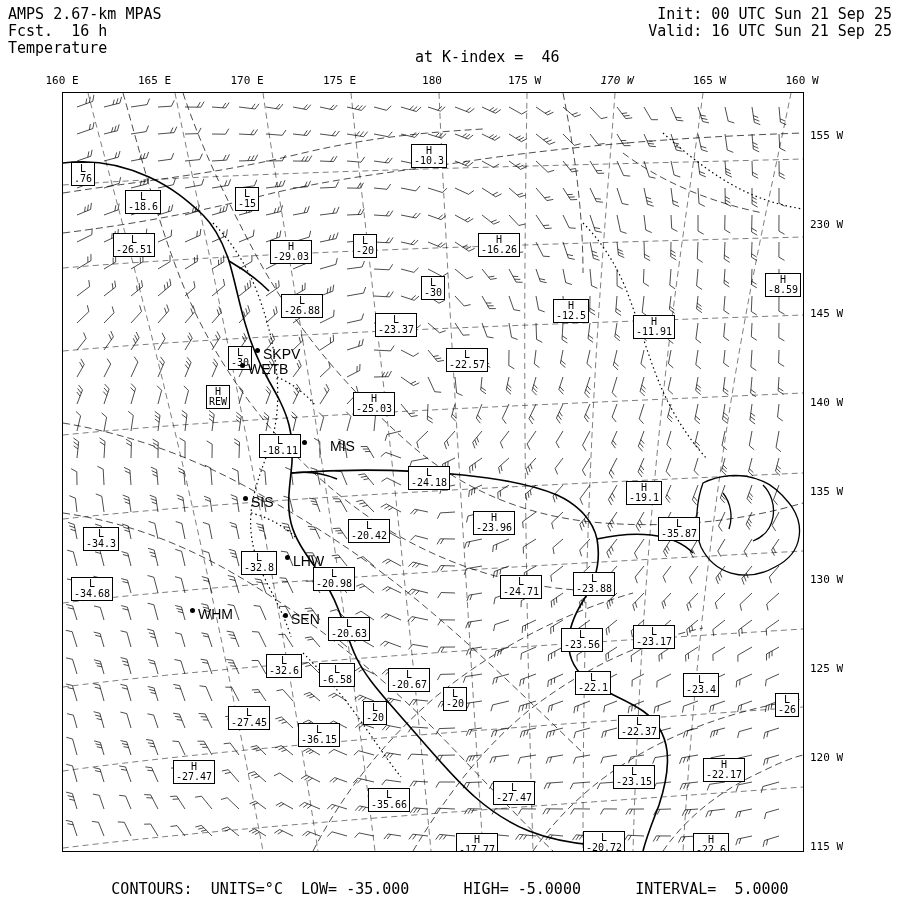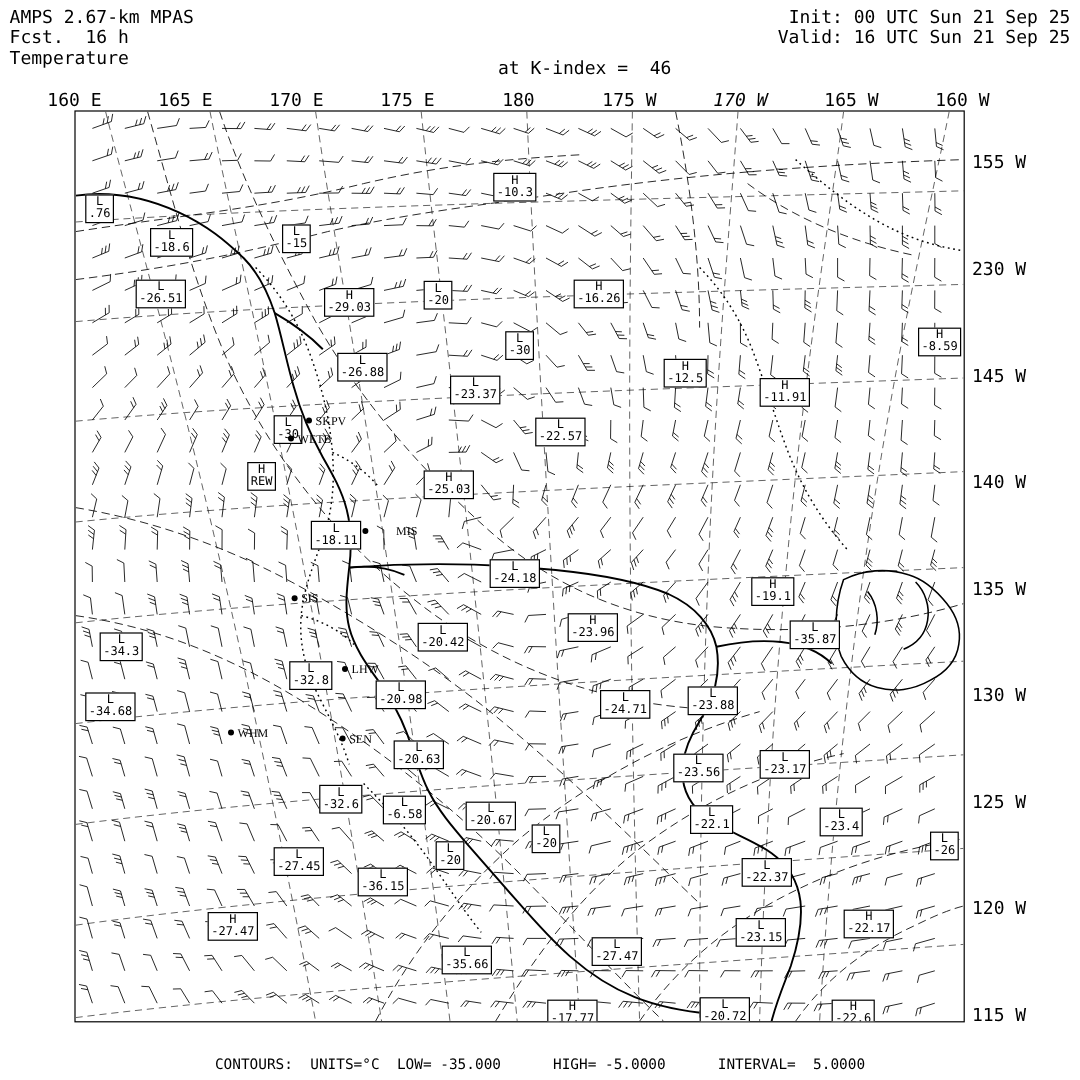--- a/index.html
+++ b/index.html
@@ -18,45 +18,45 @@
   #hdr-right-1{right:8px;top:5px;text-align:left;}
   #hdr-right-2{right:8px;top:22px;text-align:right;}
   #hdr-center{left:415px;top:48px;}
 
   #map-frame{
     position:absolute;left:62px;top:92px;width:740px;height:758px;
     border:1px solid #000;background:#fff;overflow:hidden;
   }
   #map-svg{position:absolute;left:0;top:0;}
 
-  .axis-label{position:absolute;font-size:15px;font-family:"DejaVu Sans Mono", monospace;white-space:pre;}
+  .axis-label{position:absolute;font-size:11px;font-family:"DejaVu Sans Mono", monospace;white-space:pre;}
   .lon-label{top:74px;transform:translateX(-50%);}
   .lat-label{left:810px;transform:translateY(-50%);}
 
   #footer{
     position:absolute;left:0;right:0;top:880px;text-align:center;
-    font-size:12px;white-space:pre;
+    font-size:15px;white-space:pre;
   }
 
   .lbl{
     position:absolute;
     border:1px solid #000;
     background:#fff;
     font-family:"DejaVu Sans Mono", monospace;
     font-size:10px;
     line-height:10px;
     padding:1px 2px;
     white-space:pre;
     text-align:center;
     z-index:5;
   }
   .lbl .t{display:block;}
   .lbl .v{display:block;}
   .stn{
-    position:absolute;font-size:10px;font-family:Liberation Serif, serif;
+    position:absolute;font-size:14px;font-family:Liberation Sans, sans-serif;
     background:transparent;z-index:6;white-space:pre;
   }
   .dot{position:absolute;width:5px;height:5px;background:#000;border-radius:50%;z-index:7;}
 </style>
 </head>
 <body>
 
 <div class="hdr" id="hdr-left-1">AMPS 2.67-km MPAS</div>
 <div class="hdr" id="hdr-left-2">Fcst.  16 h</div>
 <div class="hdr" id="hdr-left-3">Temperature</div>

